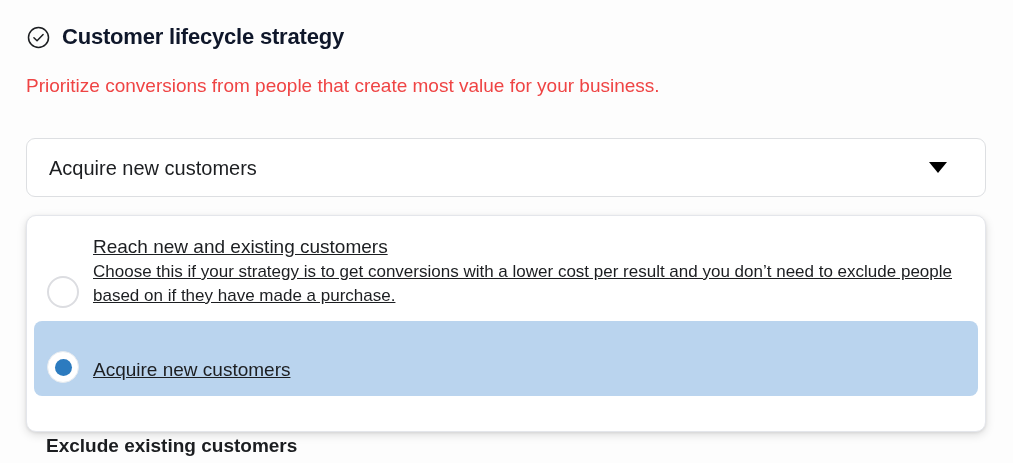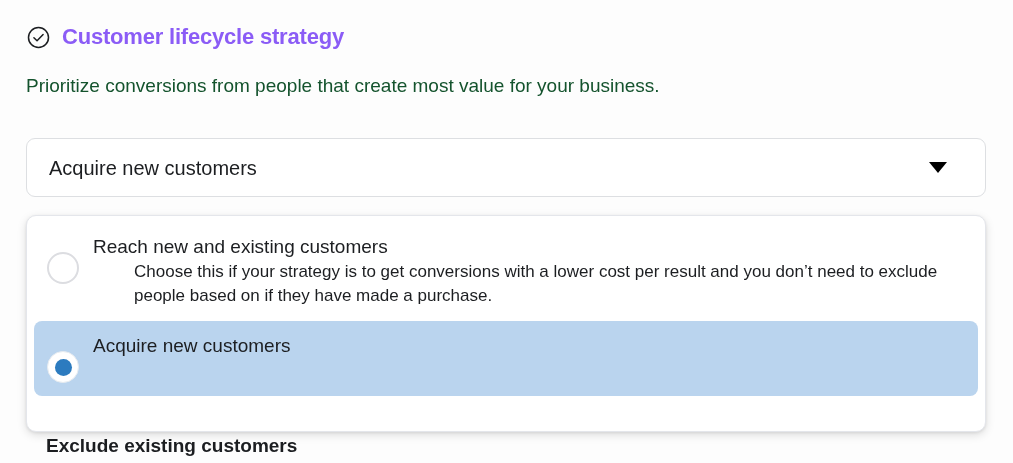--- a/index.html
+++ b/index.html
@@ -31,32 +31,32 @@
     width: 25px;
     height: 25px;
     flex: 0 0 25px;
     display: block;
   }
   .section-title {
     font-size: 22px;
     font-weight: bold;
     letter-spacing: -0.2px;
     line-height: 26px;
-    color: #8b5cf6;
+    color: #0f172a;
     white-space: nowrap;
   }
 
   .section-subtitle {
     position: absolute;
     left: 26px;
     top: 73px;
     font-size: 19px;
     font-weight: normal;
     line-height: 26px;
-    color: #14532d;
+    color: #ef4444;
     white-space: nowrap;
   }
 
   
   .select-field {
     position: absolute;
     left: 26px;
     top: 138px;
     width: 960px;
     height: 59px;
@@ -97,24 +97,25 @@
     background: #ffffff;
     border: 1px solid #e4e6eb;
     border-radius: 10px;
     box-shadow: 0 3px 10px rgba(0,0,0,0.13), 0 1px 3px rgba(0,0,0,0.08);
     padding: 6px 7px;
     overflow: hidden;
     z-index: 5;
   }
   .option-row {
     display: flex;
-    align-items: flex-start;
+    align-items: flex-end;
     border-radius: 8px;
     padding: 12px 14px 13px 13px;
     cursor: pointer;
+    text-decoration: underline;
   }
   .option-row.selected {
     background: #bad4ee;
   }
   .radio {
     flex: 0 0 32px;
     width: 32px;
     height: 32px;
     border-radius: 50%;
     margin-top: 18px;
@@ -190,21 +191,21 @@
   <span class="select-value">Acquire new customers</span>
   <span class="caret-down-icon"></span>
 </div>
 
 <div class="dropdown-panel">
 
   <div class="option-row">
     <span class="radio unchecked"></span>
     <span class="option-text">
       <span class="option-title" style="display:block;">Reach new and existing customers</span>
-      <span class="option-desc" style="display:block;margin-left:41px;">Choose this if your strategy is to get conversions with a lower cost per result and you don’t need to exclude people based on if they have made a purchase.</span>
+      <span class="option-desc" style="display:block;">Choose this if your strategy is to get conversions with a lower cost per result and you don’t need to exclude people based on if they have made a purchase.</span>
     </span>
   </div>
 
   <div class="option-row selected">
     <span class="radio checked"></span>
     <span class="option-text">
       <span class="option-title" style="display:block;">Acquire new customers</span>
     </span>
   </div>
 

